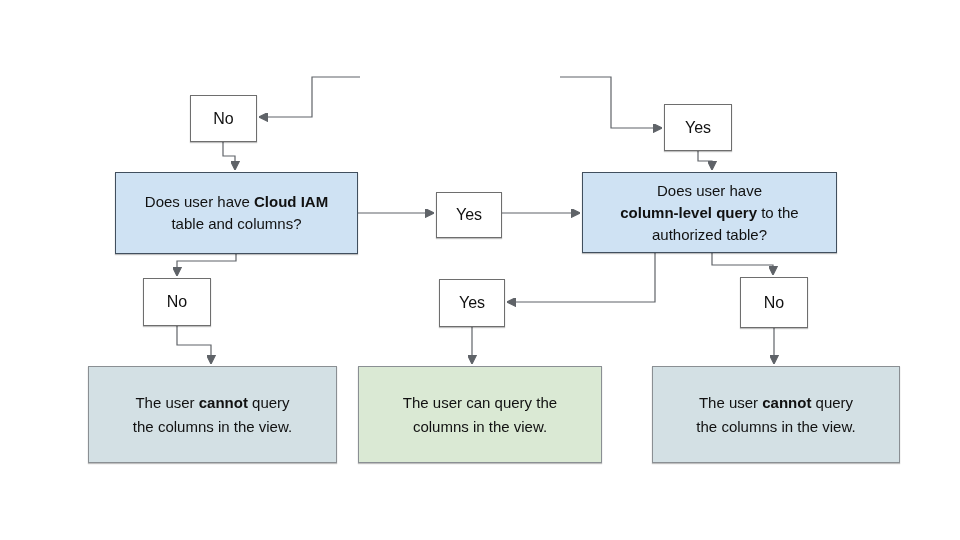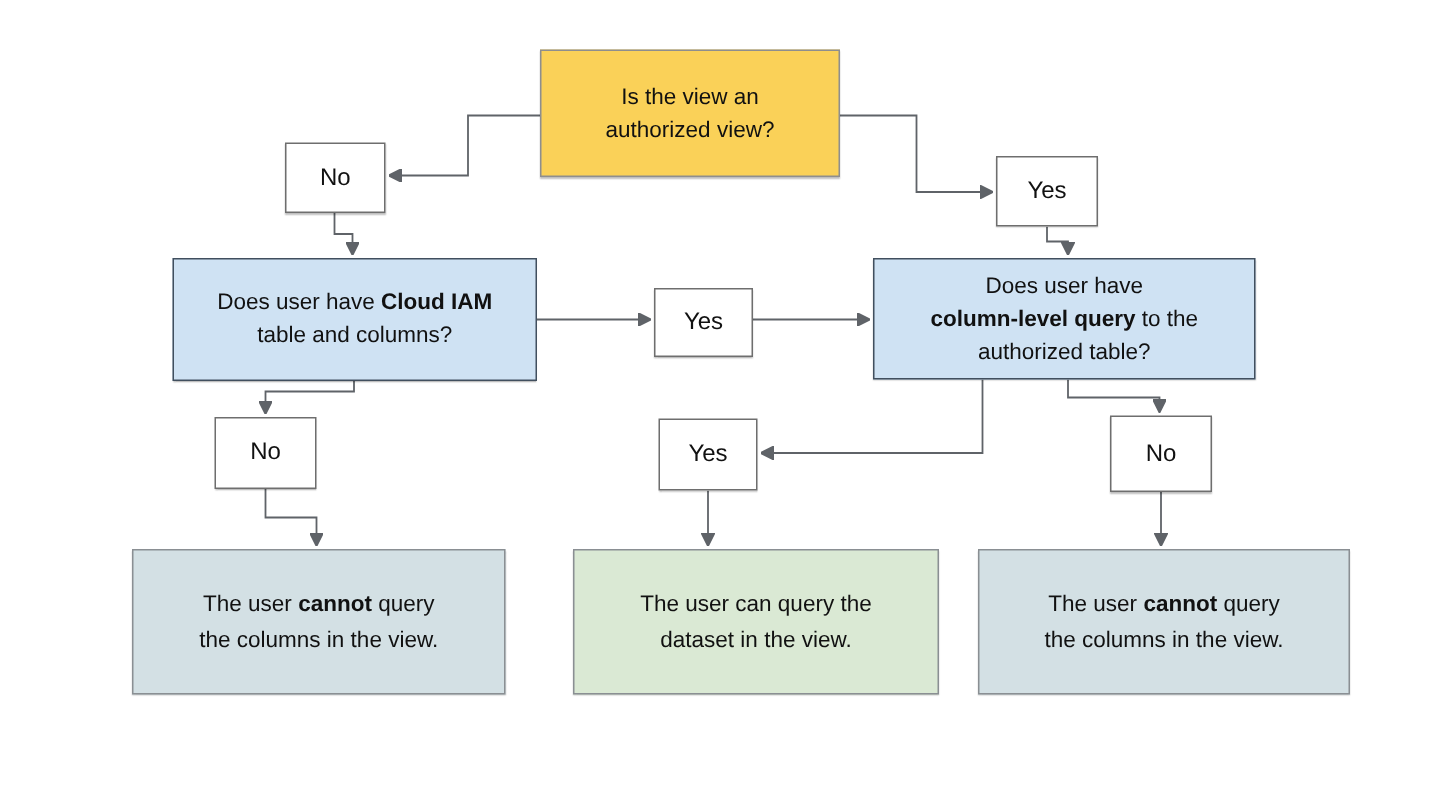--- a/index.html
+++ b/index.html
@@ -45,21 +45,20 @@
   }
   .cyan{
     background:var(--cyan_fill);
     border:1px solid var(--result_border);
     line-height:24px;
   }
   .green{
     background:var(--green_fill);
     border:1px solid var(--result_border);
     line-height:24px;
-    margin-left:24px;
   }
   .wires path{
     stroke:var(--arrow_color);
     stroke-width:1.2;
     fill:none;
   }
 </style>
 </head>
 <body>
 
@@ -78,24 +77,20 @@
     <path d="M 358 213 L 433 213" marker-end="url(#arrow)"></path>
     <path d="M 502 213 L 579 213" marker-end="url(#arrow)"></path>
     <path d="M 236 254 L 236 261 L 177 261 L 177 275" marker-end="url(#arrow)"></path>
     <path d="M 177 326 L 177 345 L 211 345 L 211 363" marker-end="url(#arrow)"></path>
     <path d="M 655 253 L 655 302 L 508 302" marker-end="url(#arrow)"></path>
     <path d="M 712 253 L 712 265 L 773 265 L 773 274" marker-end="url(#arrow)"></path>
     <path d="M 472 327 L 472 363" marker-end="url(#arrow)"></path>
     <path d="M 774 328 L 774 363" marker-end="url(#arrow)"></path>
   </svg>
 
-  <div class="node yellow" style="left:360px;top:33px;width:200px;height:85px">
-    <div class="line">Is the view an</div>
-    <div class="line">authorized view?</div>
-  </div>
 
   <div class="node white" style="left:190px;top:95px;width:67px;height:47px">
     <div class="line">No</div>
   </div>
   <div class="node white" style="left:664px;top:104px;width:68px;height:47px">
     <div class="line">Yes</div>
   </div>
 
   <div class="node blue" style="left:115px;top:172px;width:243px;height:82px">
     <div class="line"><span>Does user have </span><b>Cloud IAM</b></div>
@@ -122,21 +117,21 @@
     <div class="line">No</div>
   </div>
 
   <div class="node cyan" style="left:88px;top:366px;width:249px;height:97px">
     <div class="line"><span>The user </span><b>cannot</b><span> query</span></div>
     <div class="line">the columns in the view.</div>
   </div>
 
   <div class="node green" style="left:358px;top:366px;width:244px;height:97px">
     <div class="line">The user can query the</div>
-    <div class="line">dataset in the view.</div>
+    <div class="line">columns in the view.</div>
   </div>
 
   <div class="node cyan" style="left:652px;top:366px;width:248px;height:97px">
     <div class="line"><span>The user </span><b>cannot</b><span> query</span></div>
     <div class="line">the columns in the view.</div>
   </div>
 
 </div>
 
 </body></html>

